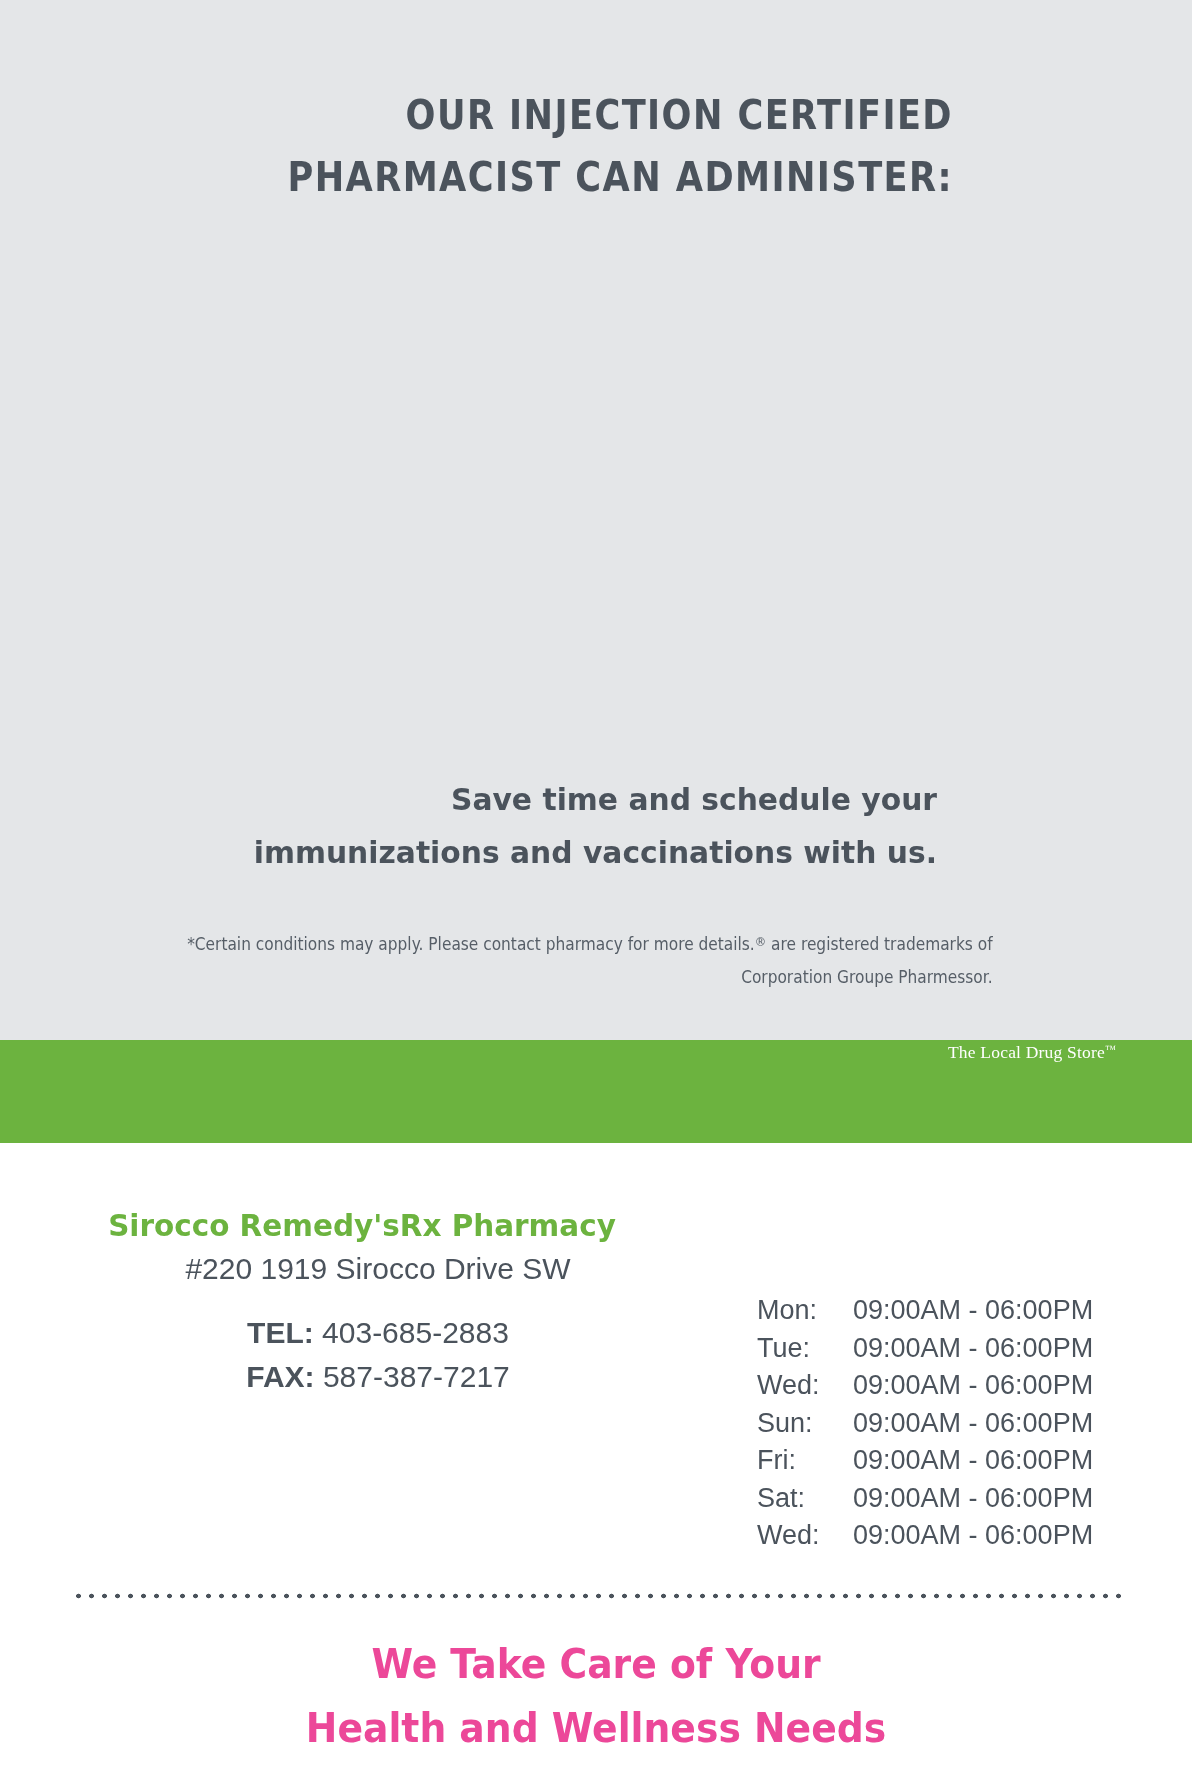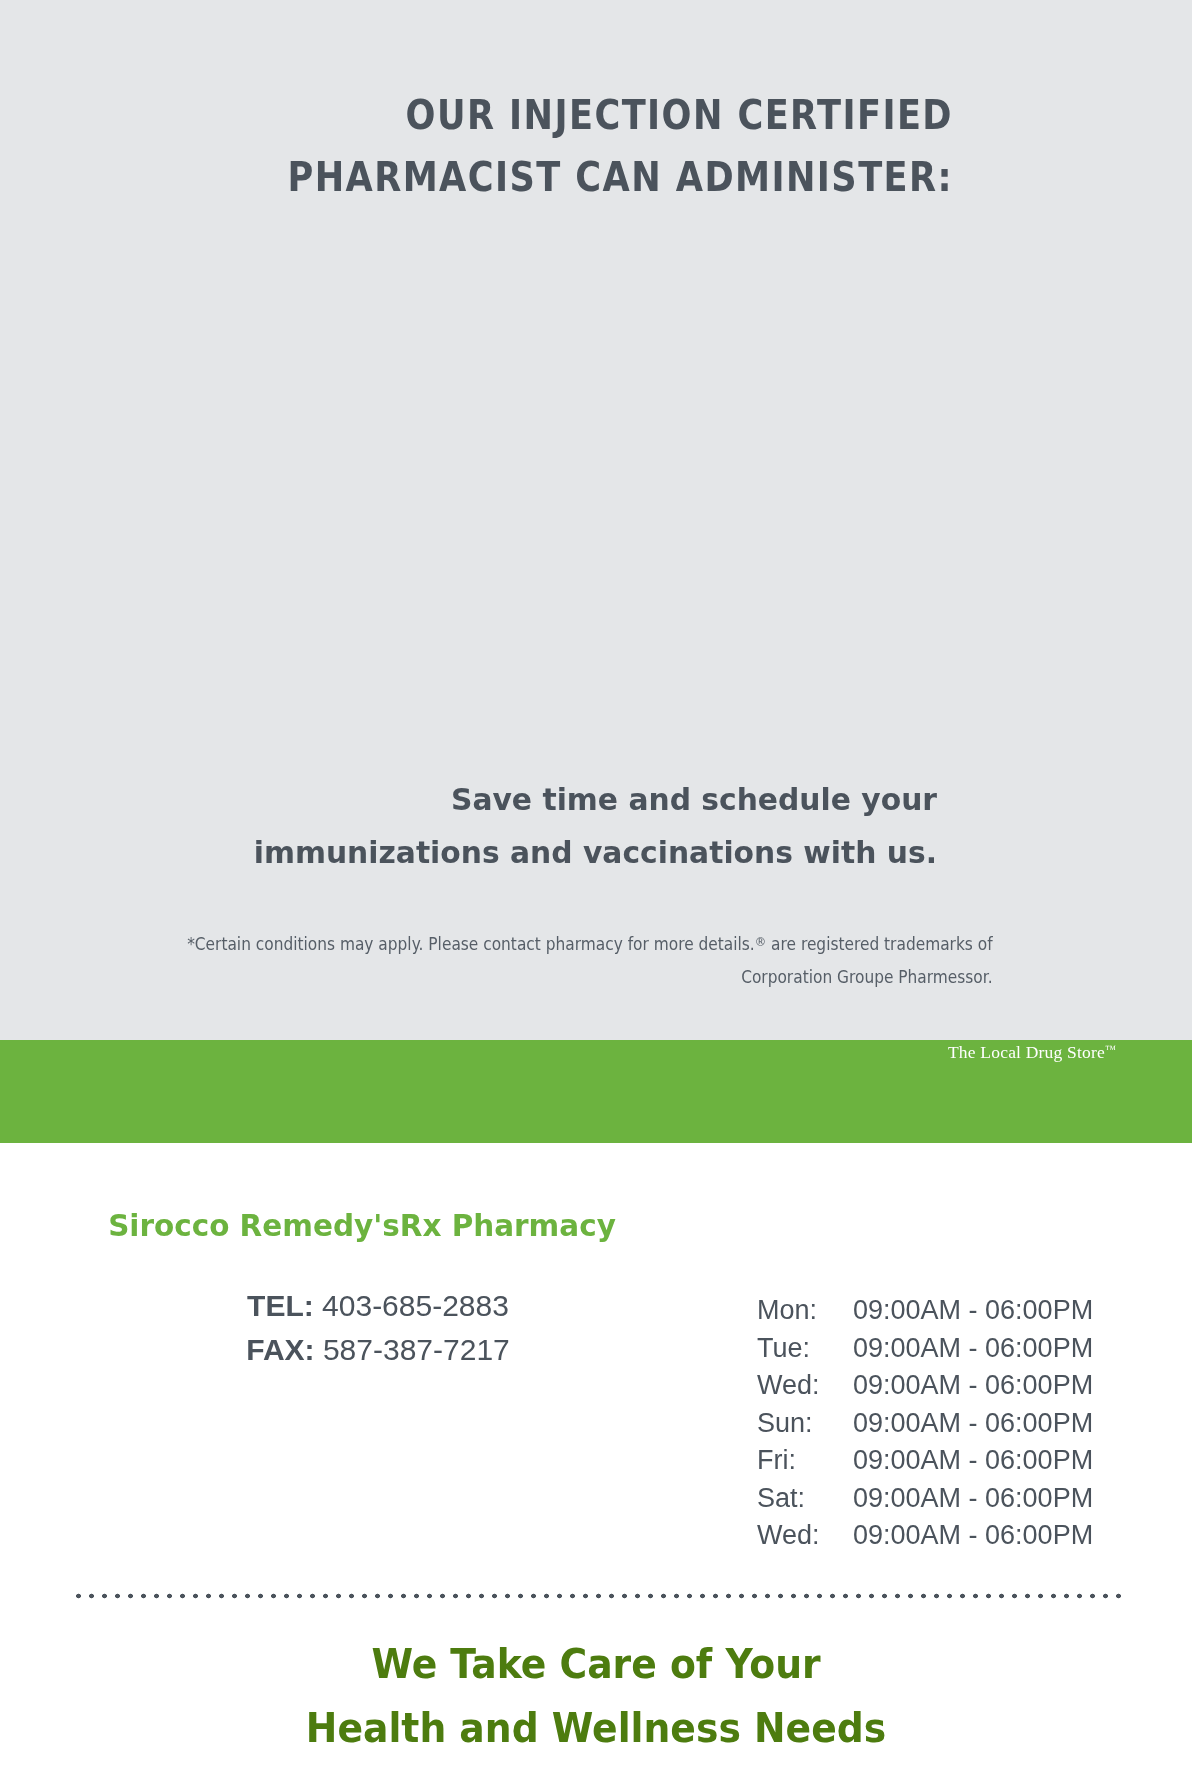--- a/index.html
+++ b/index.html
@@ -156,21 +156,21 @@
     transform-origin: left top;
   }
   .store-addr {
     color: #4b535c;
     font-family: "Liberation Sans", sans-serif;
     font-size: 30px;
     line-height: 44px;
     white-space: nowrap;
   }
   .store-contact {
-    margin-top: 37px;
+    margin-top: 20px;
   }
   .store-contact .line {
     color: #4b535c;
     font-family: "Liberation Sans", sans-serif;
     font-size: 30px;
     line-height: 44px;
     white-space: nowrap;
   }
   .store-contact .line b {
     font-weight: bold;
@@ -211,21 +211,21 @@
     background-repeat: repeat-x;
     background-position: left center;
   }
 
   .tagline-block {
     position: absolute;
     left: 0;
     top: 1632px;
     width: 1192px;
     text-align: center;
-    color: #4d7c0f;
+    color: #ec4899;
     font-family: "DejaVu Sans", sans-serif;
     font-weight: bold;
     font-size: 41px;
     line-height: 64px;
   }
   .tagline-block .tg-line {
     display: block;
     white-space: nowrap;
     transform: scaleX(0.92);
   }
@@ -255,20 +255,21 @@
 </div>
 
 <div class="brand-band">
   <div class="brand-logo">
     <div class="tagline"><span>The Local Drug Store</span><span class="tm">™</span></div>
   </div>
 </div>
 
 <div class="store-block">
   <div class="store-name">Sirocco Remedy'sRx Pharmacy</div>
+  <div class="store-addr">#220 1919 Sirocco Drive SW</div>
 
   <div class="store-contact">
     <div class="line"><b>TEL:</b> <span>403-685-2883</span></div>
     <div class="line"><b>FAX:</b> <span>587-387-7217</span></div>
   </div>
 </div>
 
 <div class="hours">
   <div class="hours-row">
     <span class="day">Mon:</span>

